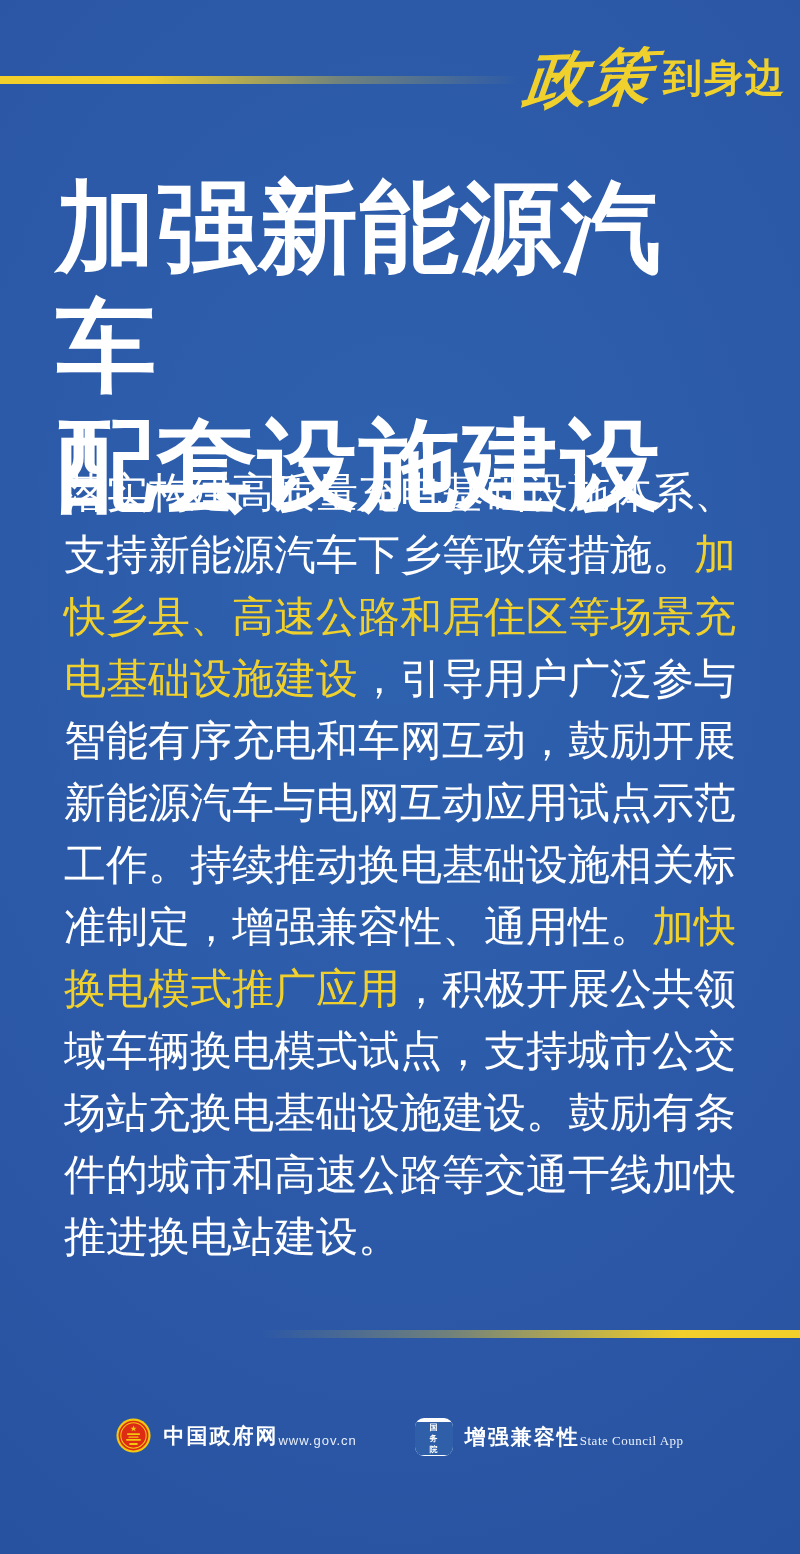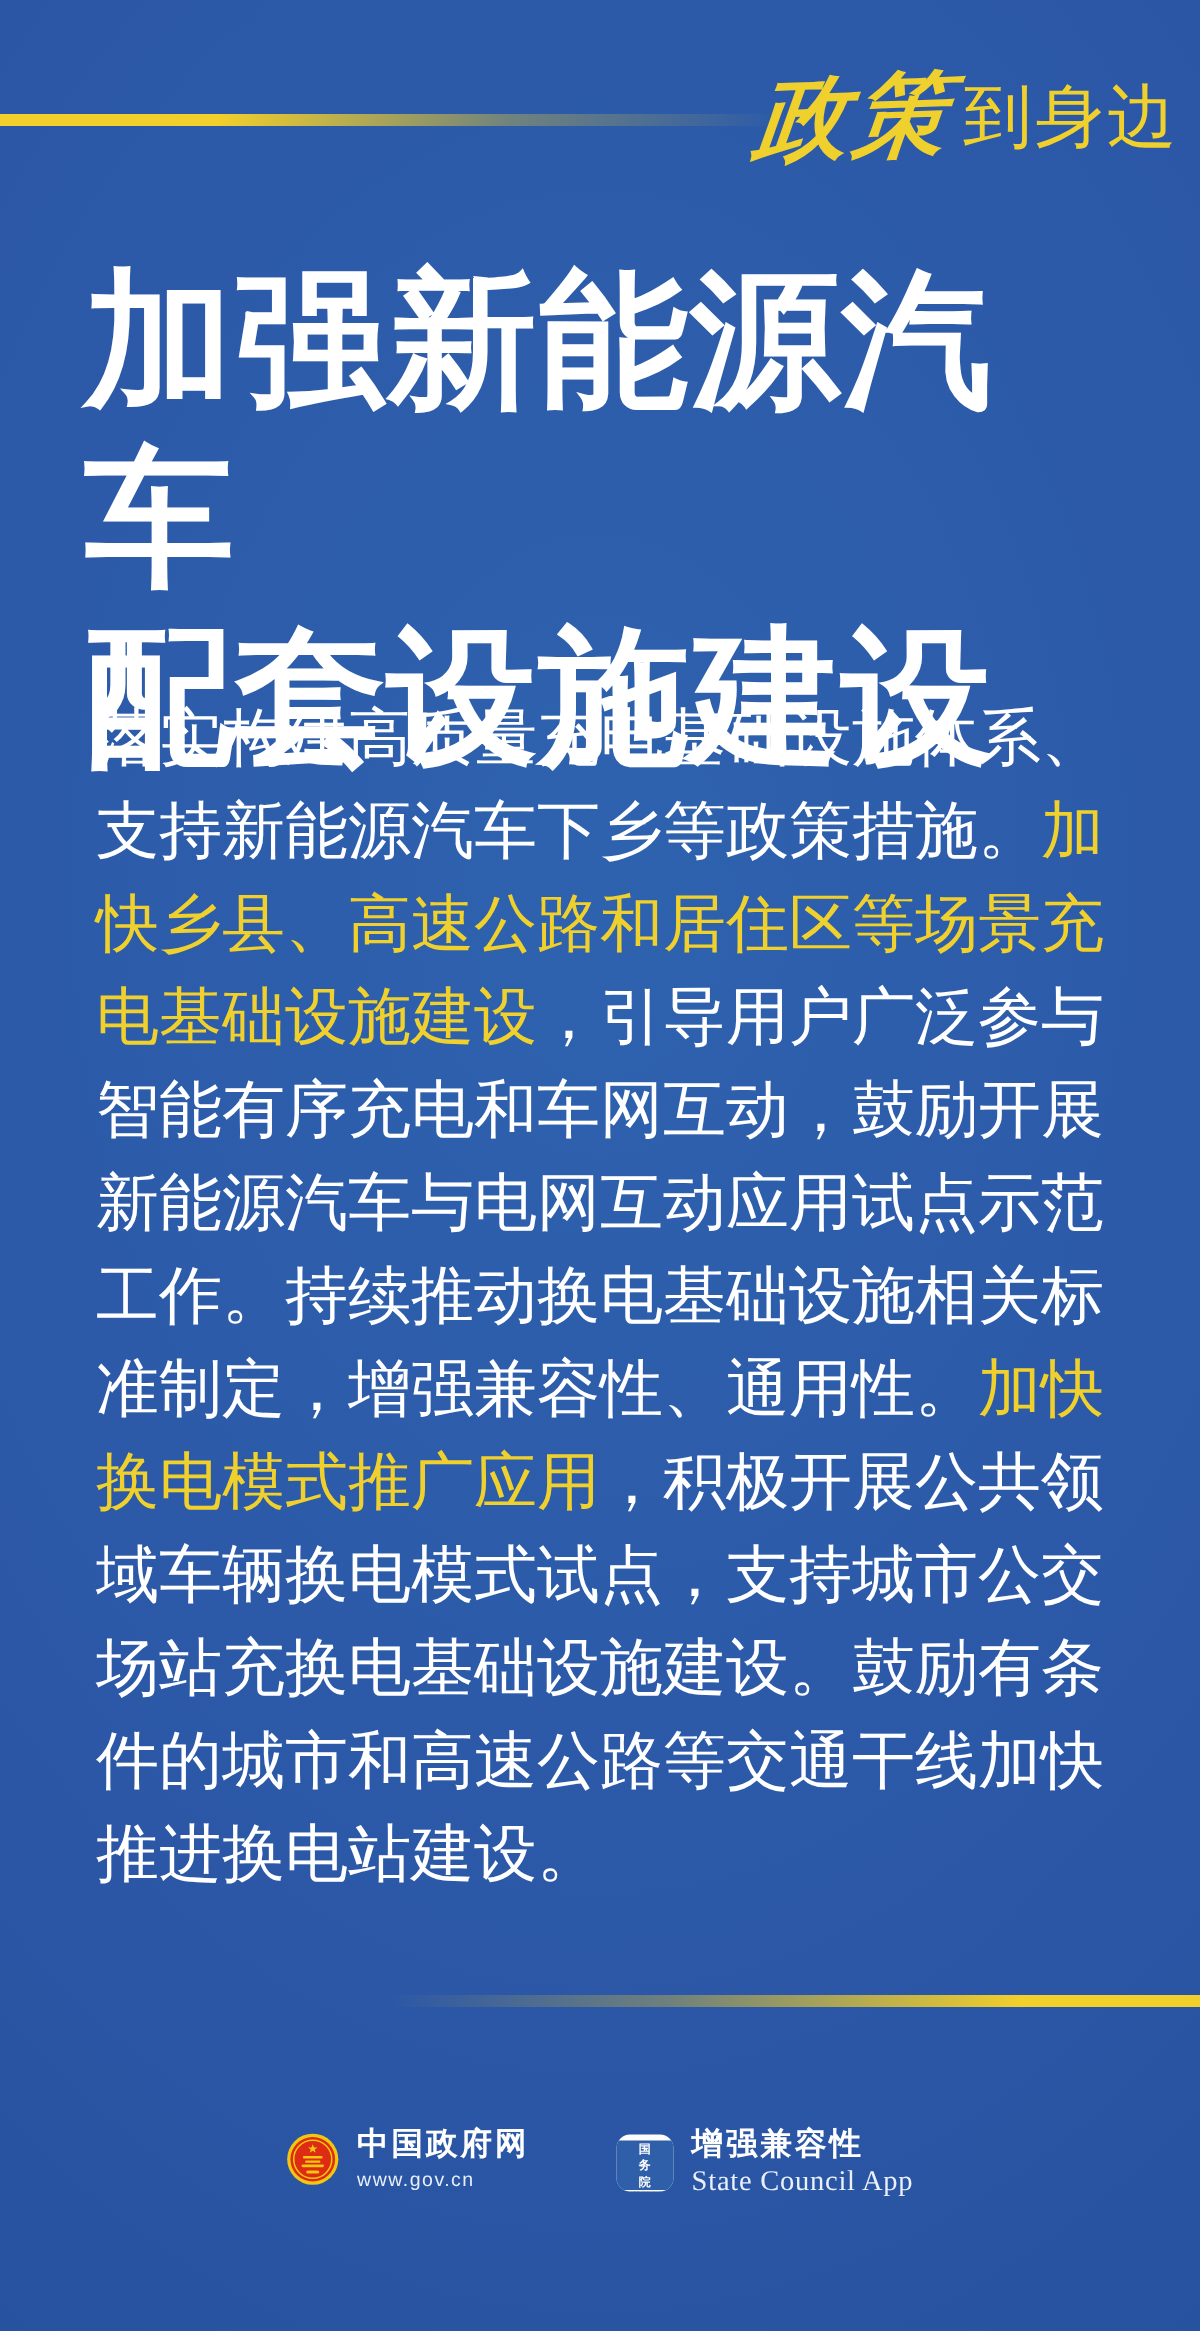--- a/index.html
+++ b/index.html
@@ -22,41 +22,41 @@
     background:linear-gradient(to left, var(--accent) 0%, var(--accent) 22%, rgba(242,207,43,0.35) 65%, rgba(242,207,43,0) 100%);
   }
   .brand{
     position:absolute; top:40px; right:14px; height:76px;
     display:flex; align-items:center; color:var(--yellow); white-space:nowrap;
   }
   .brand-script{
     font-family:"Liberation Serif", serif; font-style:italic; font-weight:bold;
     font-size:62px; letter-spacing:3px; transform:skewX(-8deg) rotate(-2deg);
   }
-  .brand-suffix{ font-size:46px; font-weight:400; margin-left:8px; letter-spacing:2px; }
+  .brand-suffix{ font-size:39px; font-weight:700; margin-left:8px; letter-spacing:2px; }
   .title{
     position:absolute; left:56px; top:168px; width:700px;
     color:var(--white); font-weight:900; font-size:100px; line-height:119px; letter-spacing:1px;
   }
   .body-text{
     position:absolute; left:64px; top:462px; width:672px;
     color:var(--white); font-family:"Liberation Serif", serif; font-weight:normal;
     font-size:42px; line-height:62px;
     text-align:justify; text-justify:inter-ideograph; text-align-last:left;
   }
   .body-text .hl{ color:var(--yellow); }
   .footer{
     position:absolute; left:0; top:1418px; width:800px;
     display:flex; justify-content:center; align-items:flex-start; gap:58px;
   }
   .logo-group{ display:flex; align-items:center; gap:12px; color:var(--white); }
-  .logo-textcol{ display:flex; flex-direction:column; }
+  .logo-textcol{ display:flex; flex-direction:row;align-items:flex-end; }
   .gov-name,.app-name{ font-size:21px; font-weight:bold; letter-spacing:2px; line-height:24px; }
   .gov-url{ font-size:13px; color:#E9EFFB; letter-spacing:1px; margin-top:3px; }
-  .app-sub{ font-size:19px; font-family:"Liberation Serif", serif; color:#EAF0FC; margin-top:2px; letter-spacing:0.5px; }
+  .app-sub{ font-size:13px; font-family:"Liberation Serif", serif; color:#EAF0FC; margin-top:2px; letter-spacing:0.5px; }
   .emblem{ width:35px; height:35px; flex:0 0 auto; }
   .app-icon{
     width:38px; height:38px; flex:0 0 auto; background:#FDFDFD; border-radius:9px;
     display:flex; flex-direction:column; align-items:center; justify-content:flex-start;
     padding-top:4px; box-sizing:border-box; overflow:hidden;
   }
   .app-icon-badge{
     background:var(--app-blue); color:#fff; font-size:8px; font-weight:bold;
     line-height:11px; padding:0 18px; border-radius:2px; letter-spacing:0.5px;
   }

